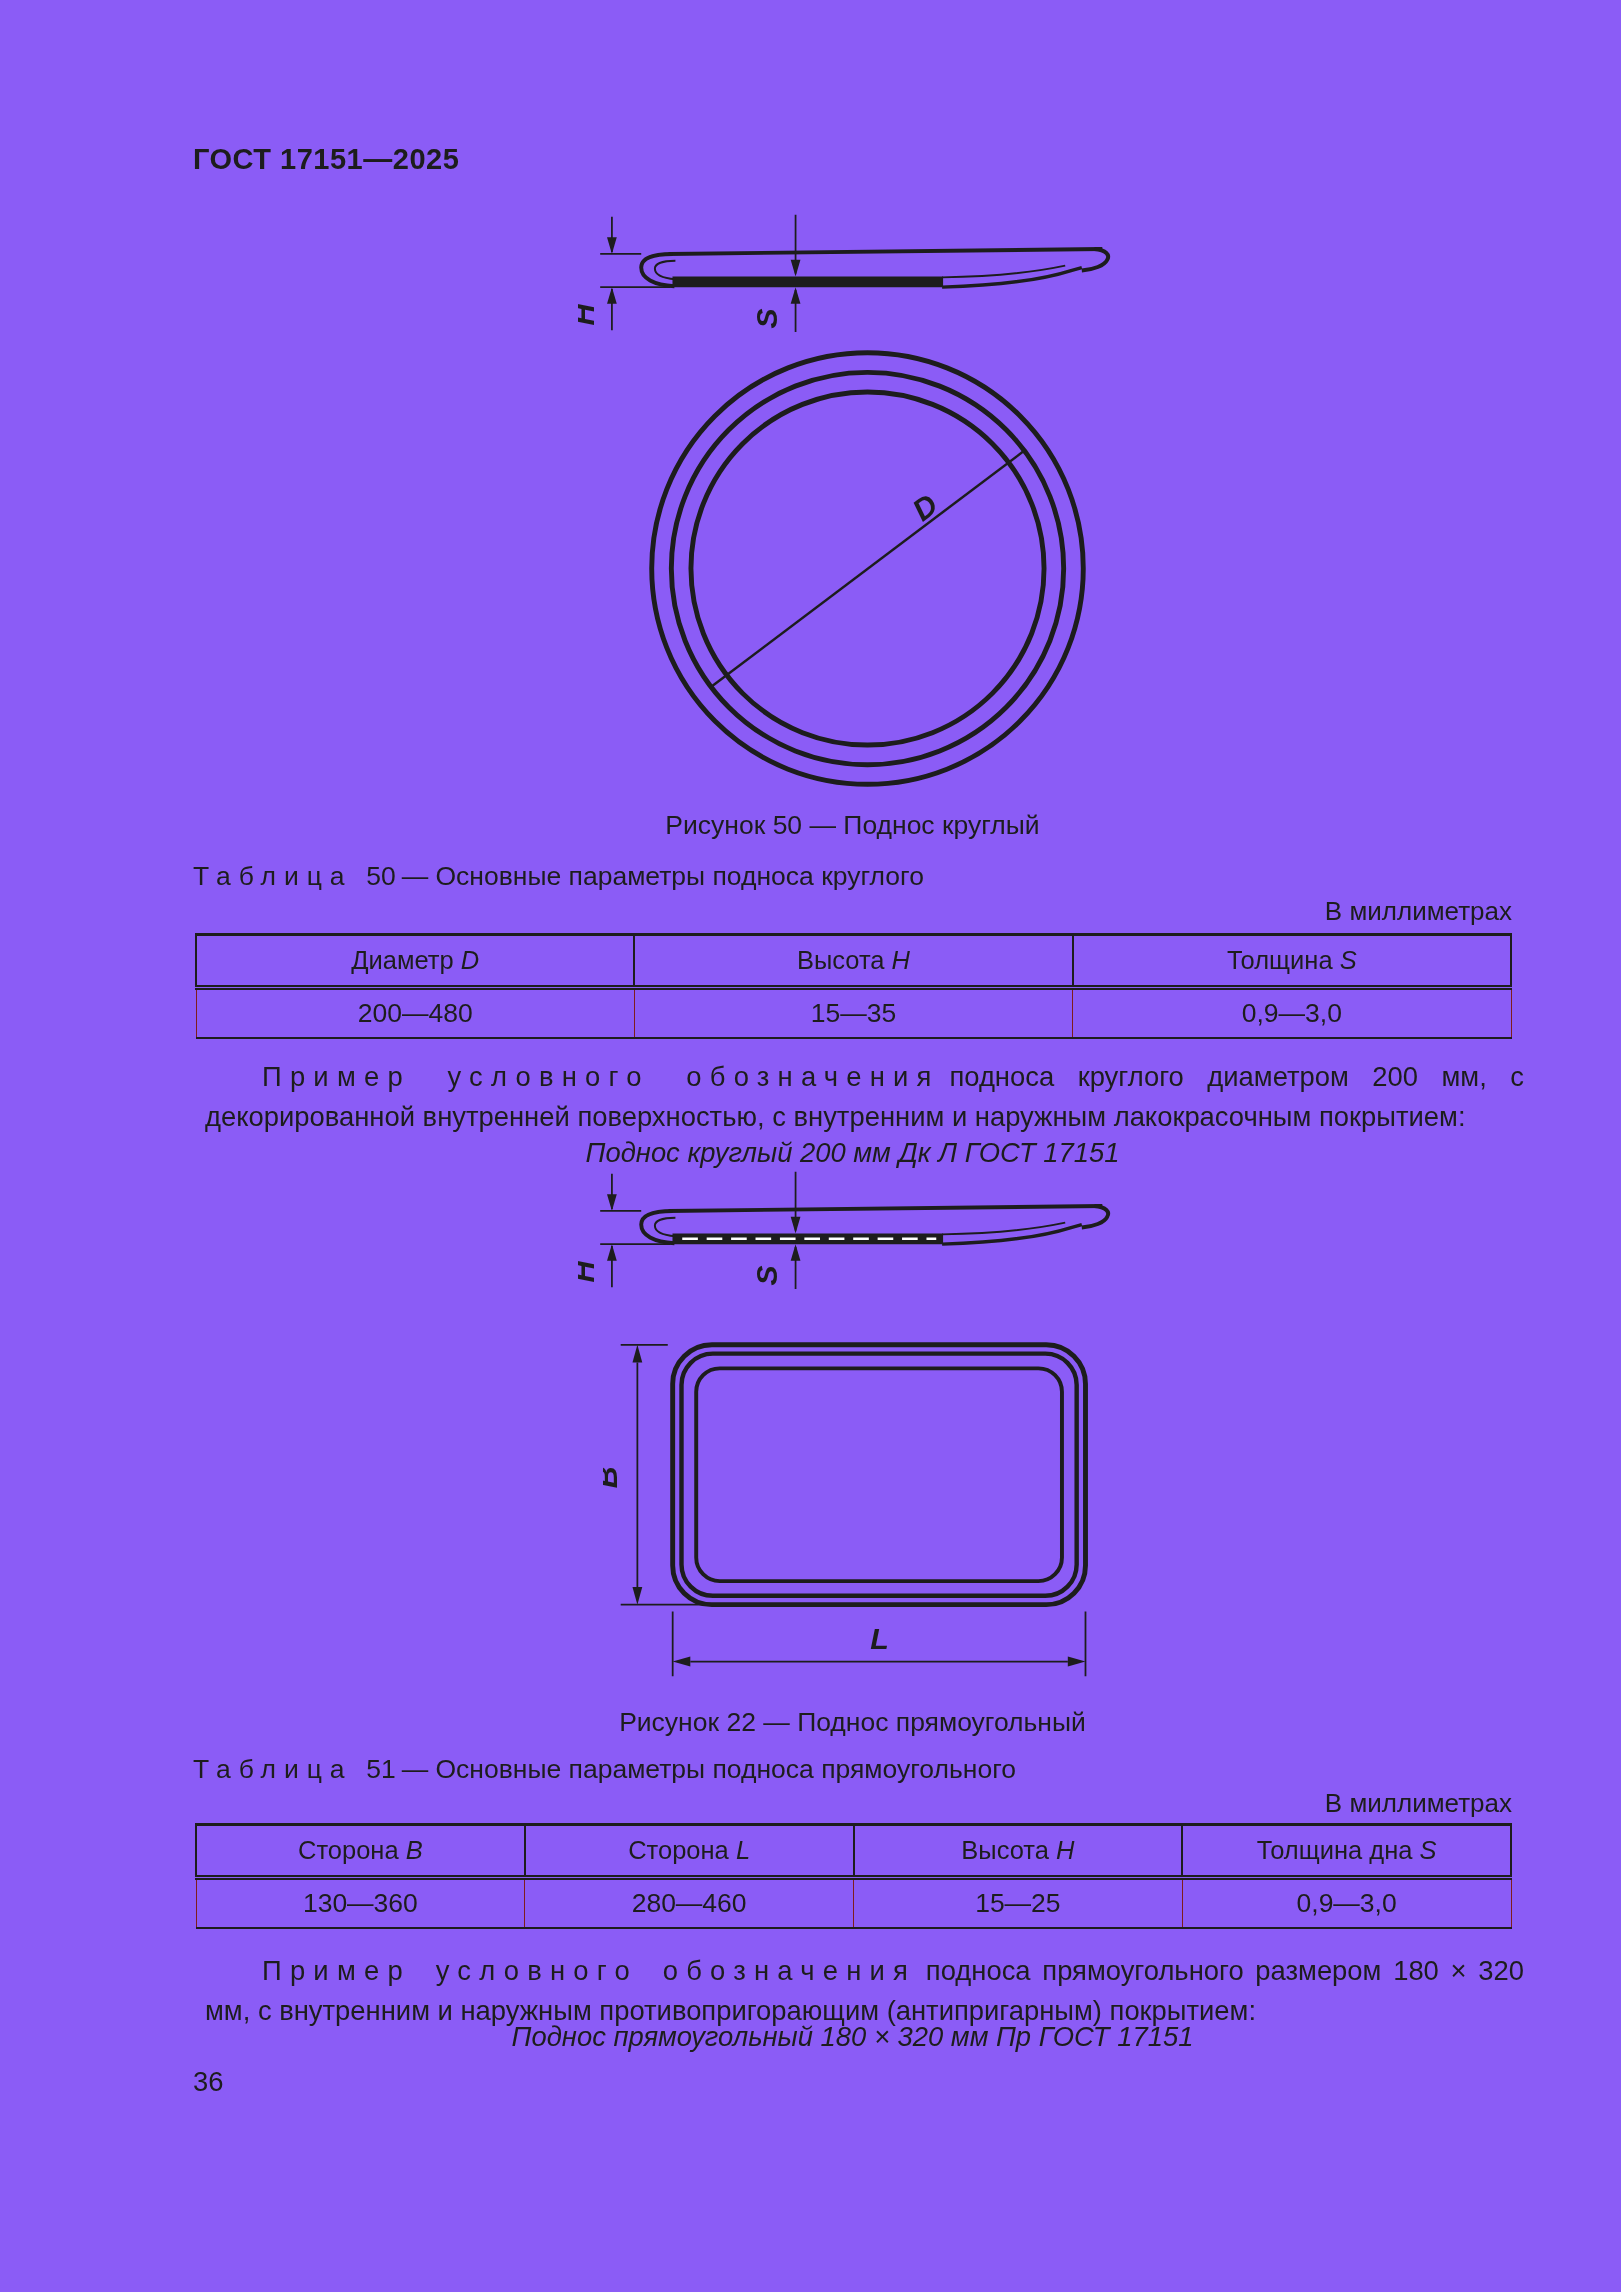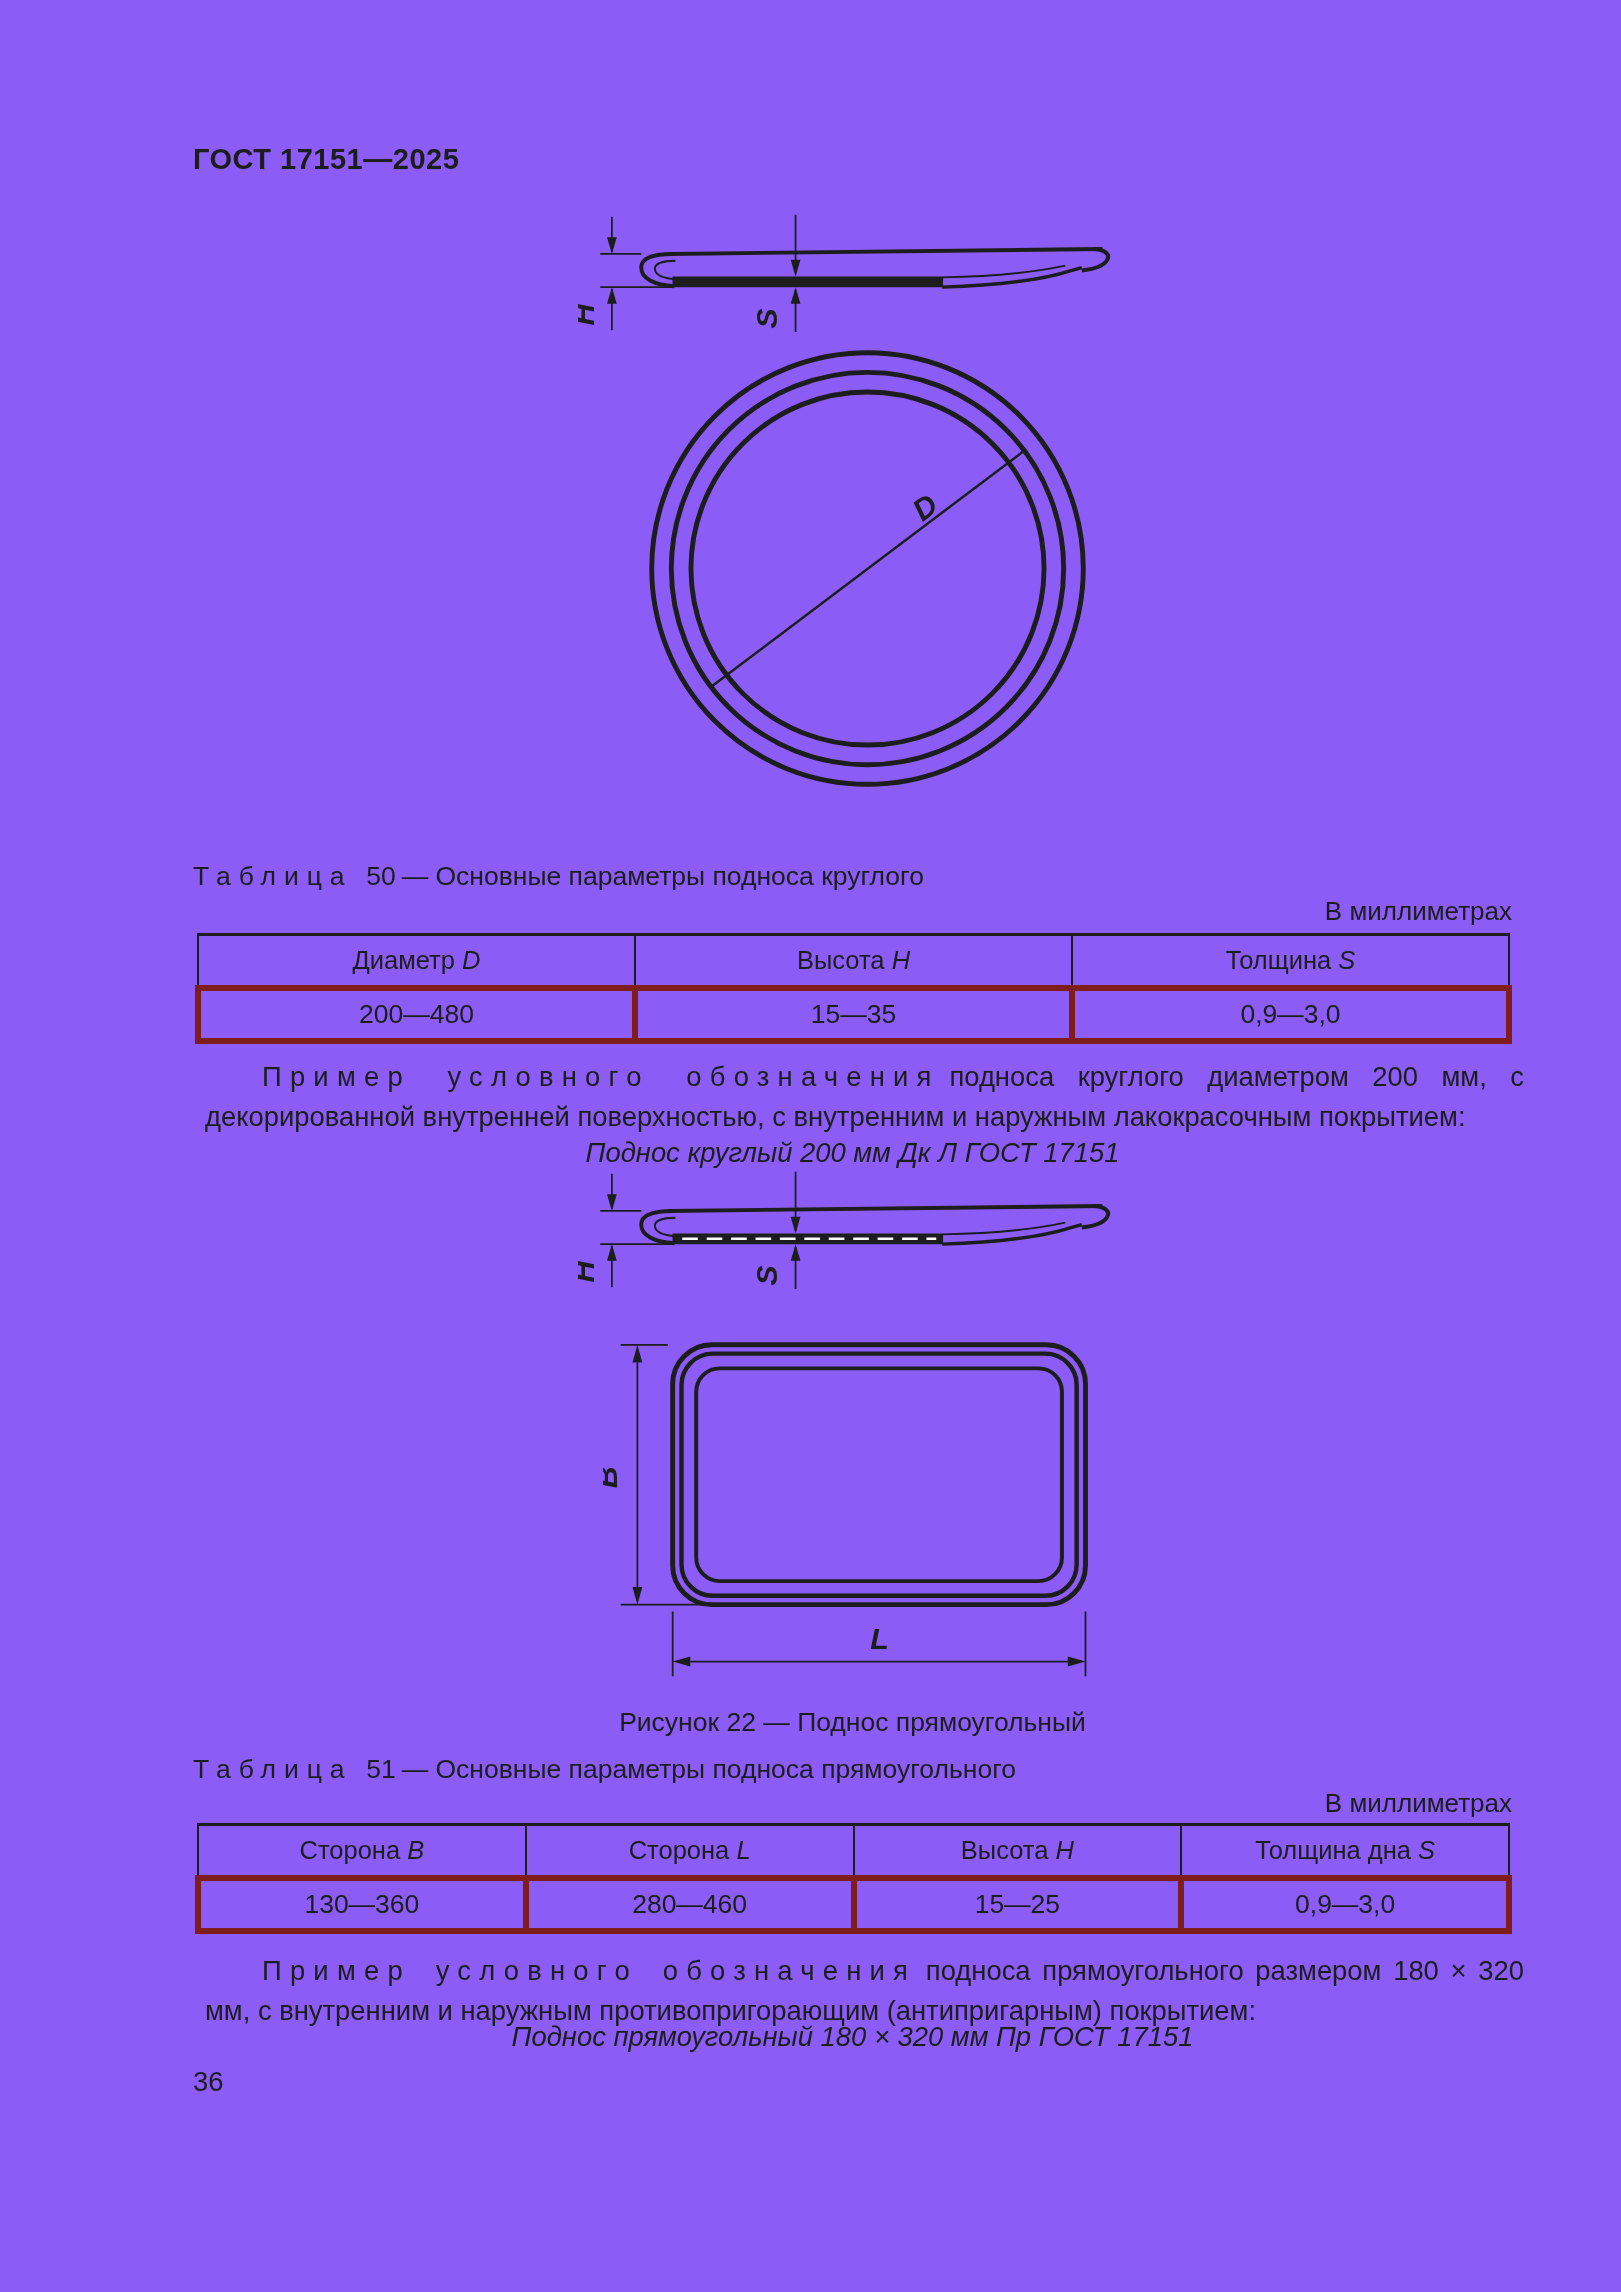--- a/index.html
+++ b/index.html
@@ -30,21 +30,21 @@
     position:absolute;left:195px;width:1317px;border-collapse:collapse;table-layout:fixed;
     border-top:3.9px solid #1d1d1d;border-bottom:2.9px solid #1d1d1d;
   }
   .t50{top:933px;}
   .t51{top:1823px;}
   table.gost th{
     font-weight:normal;font-size:25.5px;height:45px;text-align:center;
     border:2px solid #1d1d1d;border-bottom:5.9px double #1d1d1d;padding:2px 5.9px;
   }
   table.gost td{
-    font-size:26.5px;height:43px;text-align:center;border:6px solid #7f1d1d;padding:2px 5.9px;
+    font-size:26.5px;height:43px;text-align:center;border:1px solid #7f1d1d;padding:2px 5.9px;
   }
   table.gost i{font-style:italic;}
   .para{
     position:absolute;left:193px;width:1319px;margin:12px;
     font-size:27.4px;line-height:40px;text-align:justify;text-indent:57px;
   }
   .p1{top:1045px;}
   .p2{top:1939px;}
   .spaced{letter-spacing:.3em;word-spacing:.18em;margin-right:9.8px;}
   .desig{position:absolute;left:193px;width:1319px;text-align:center;font-style:italic;font-size:27.4px;}
@@ -85,20 +85,21 @@
   <svg class="fig fig-b" width="461" height="461" viewBox="0 0 470 470">
     <g fill="none" stroke="#1d1d1d">
       <circle cx="235" cy="234" r="220" stroke-width="5"></circle>
       <circle cx="235" cy="234" r="200" stroke-width="5"></circle>
       <circle cx="235" cy="234" r="180" stroke-width="5"></circle>
       <line x1="75" y1="355" x2="396" y2="113" stroke-width="2.5"></line>
     </g>
     <text class="dimlabel" x="300" y="180" transform="rotate(-37 300 180)" text-anchor="middle">D</text>
   </svg>
 
+  <div class="caption cap-50">Рисунок 50 — Поднос круглый</div>
 
   <div class="tbl-heading th-50">
     <span class="word">Таблица</span><span class="num">50</span><span>— Основные параметры подноса круглого</span>
   </div>
 
   <div class="units u-50">В миллиметрах</div>
 
   <table class="gost t50">
     <thead>
       <tr>

